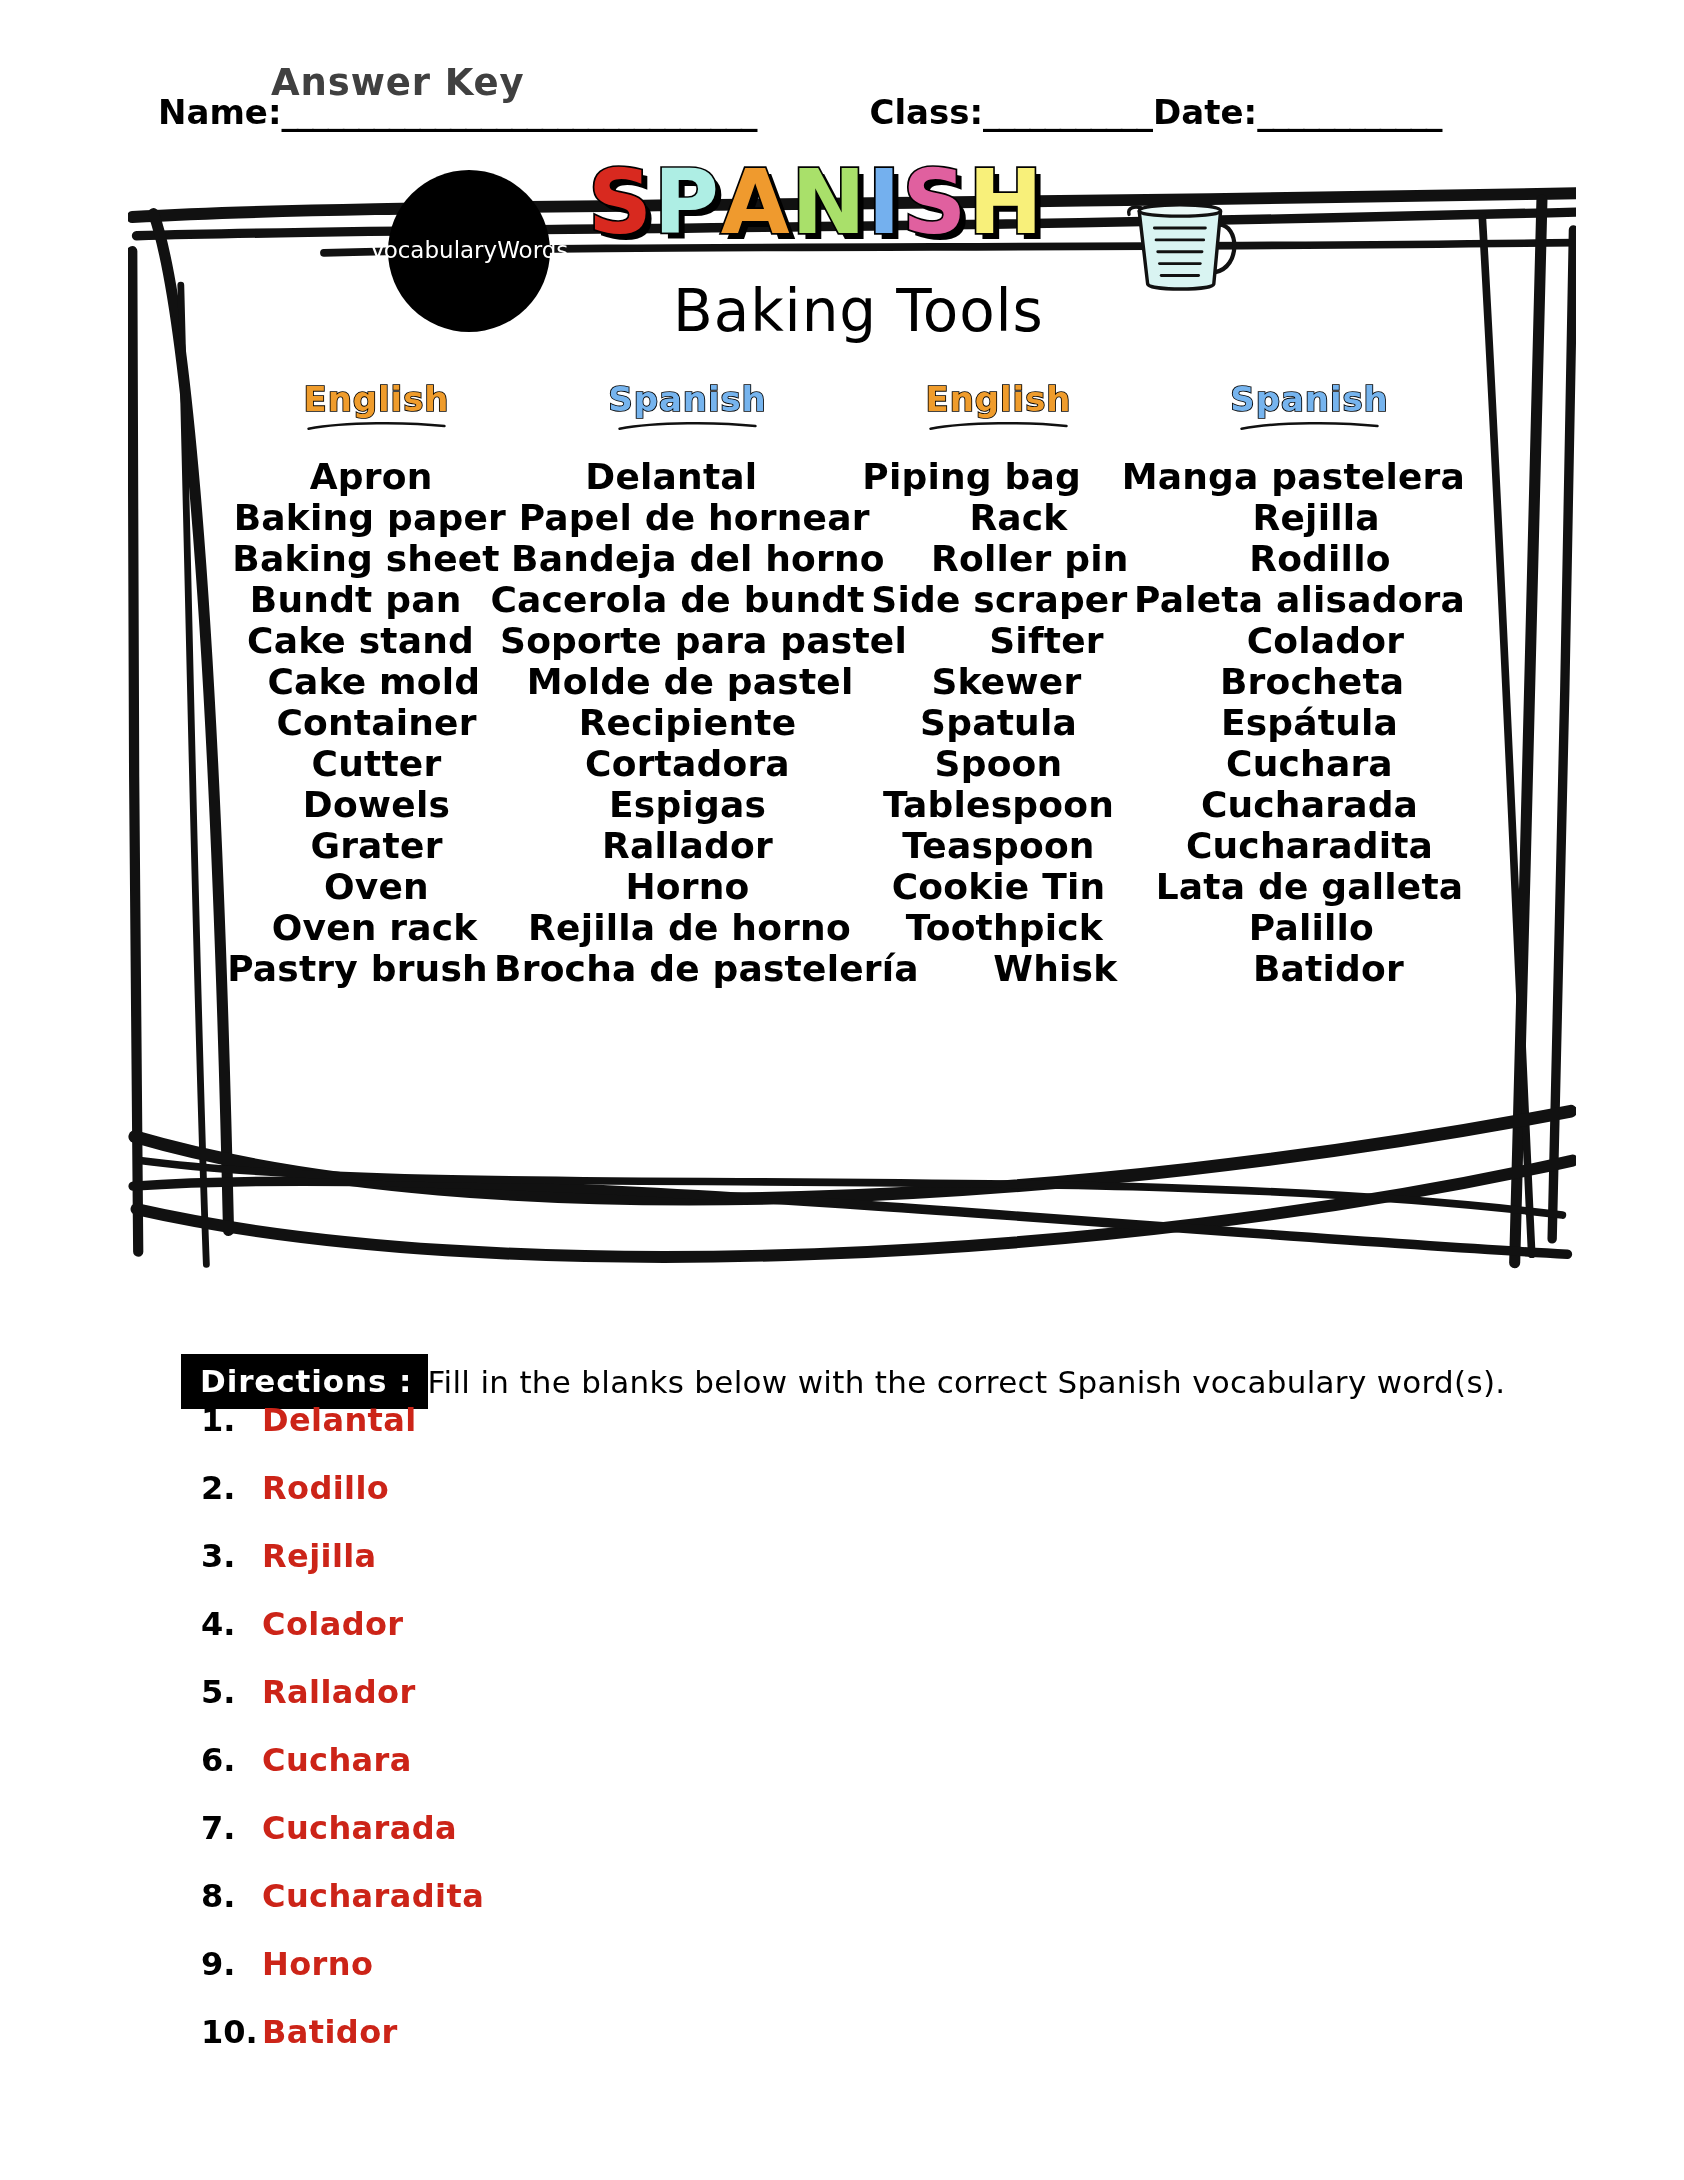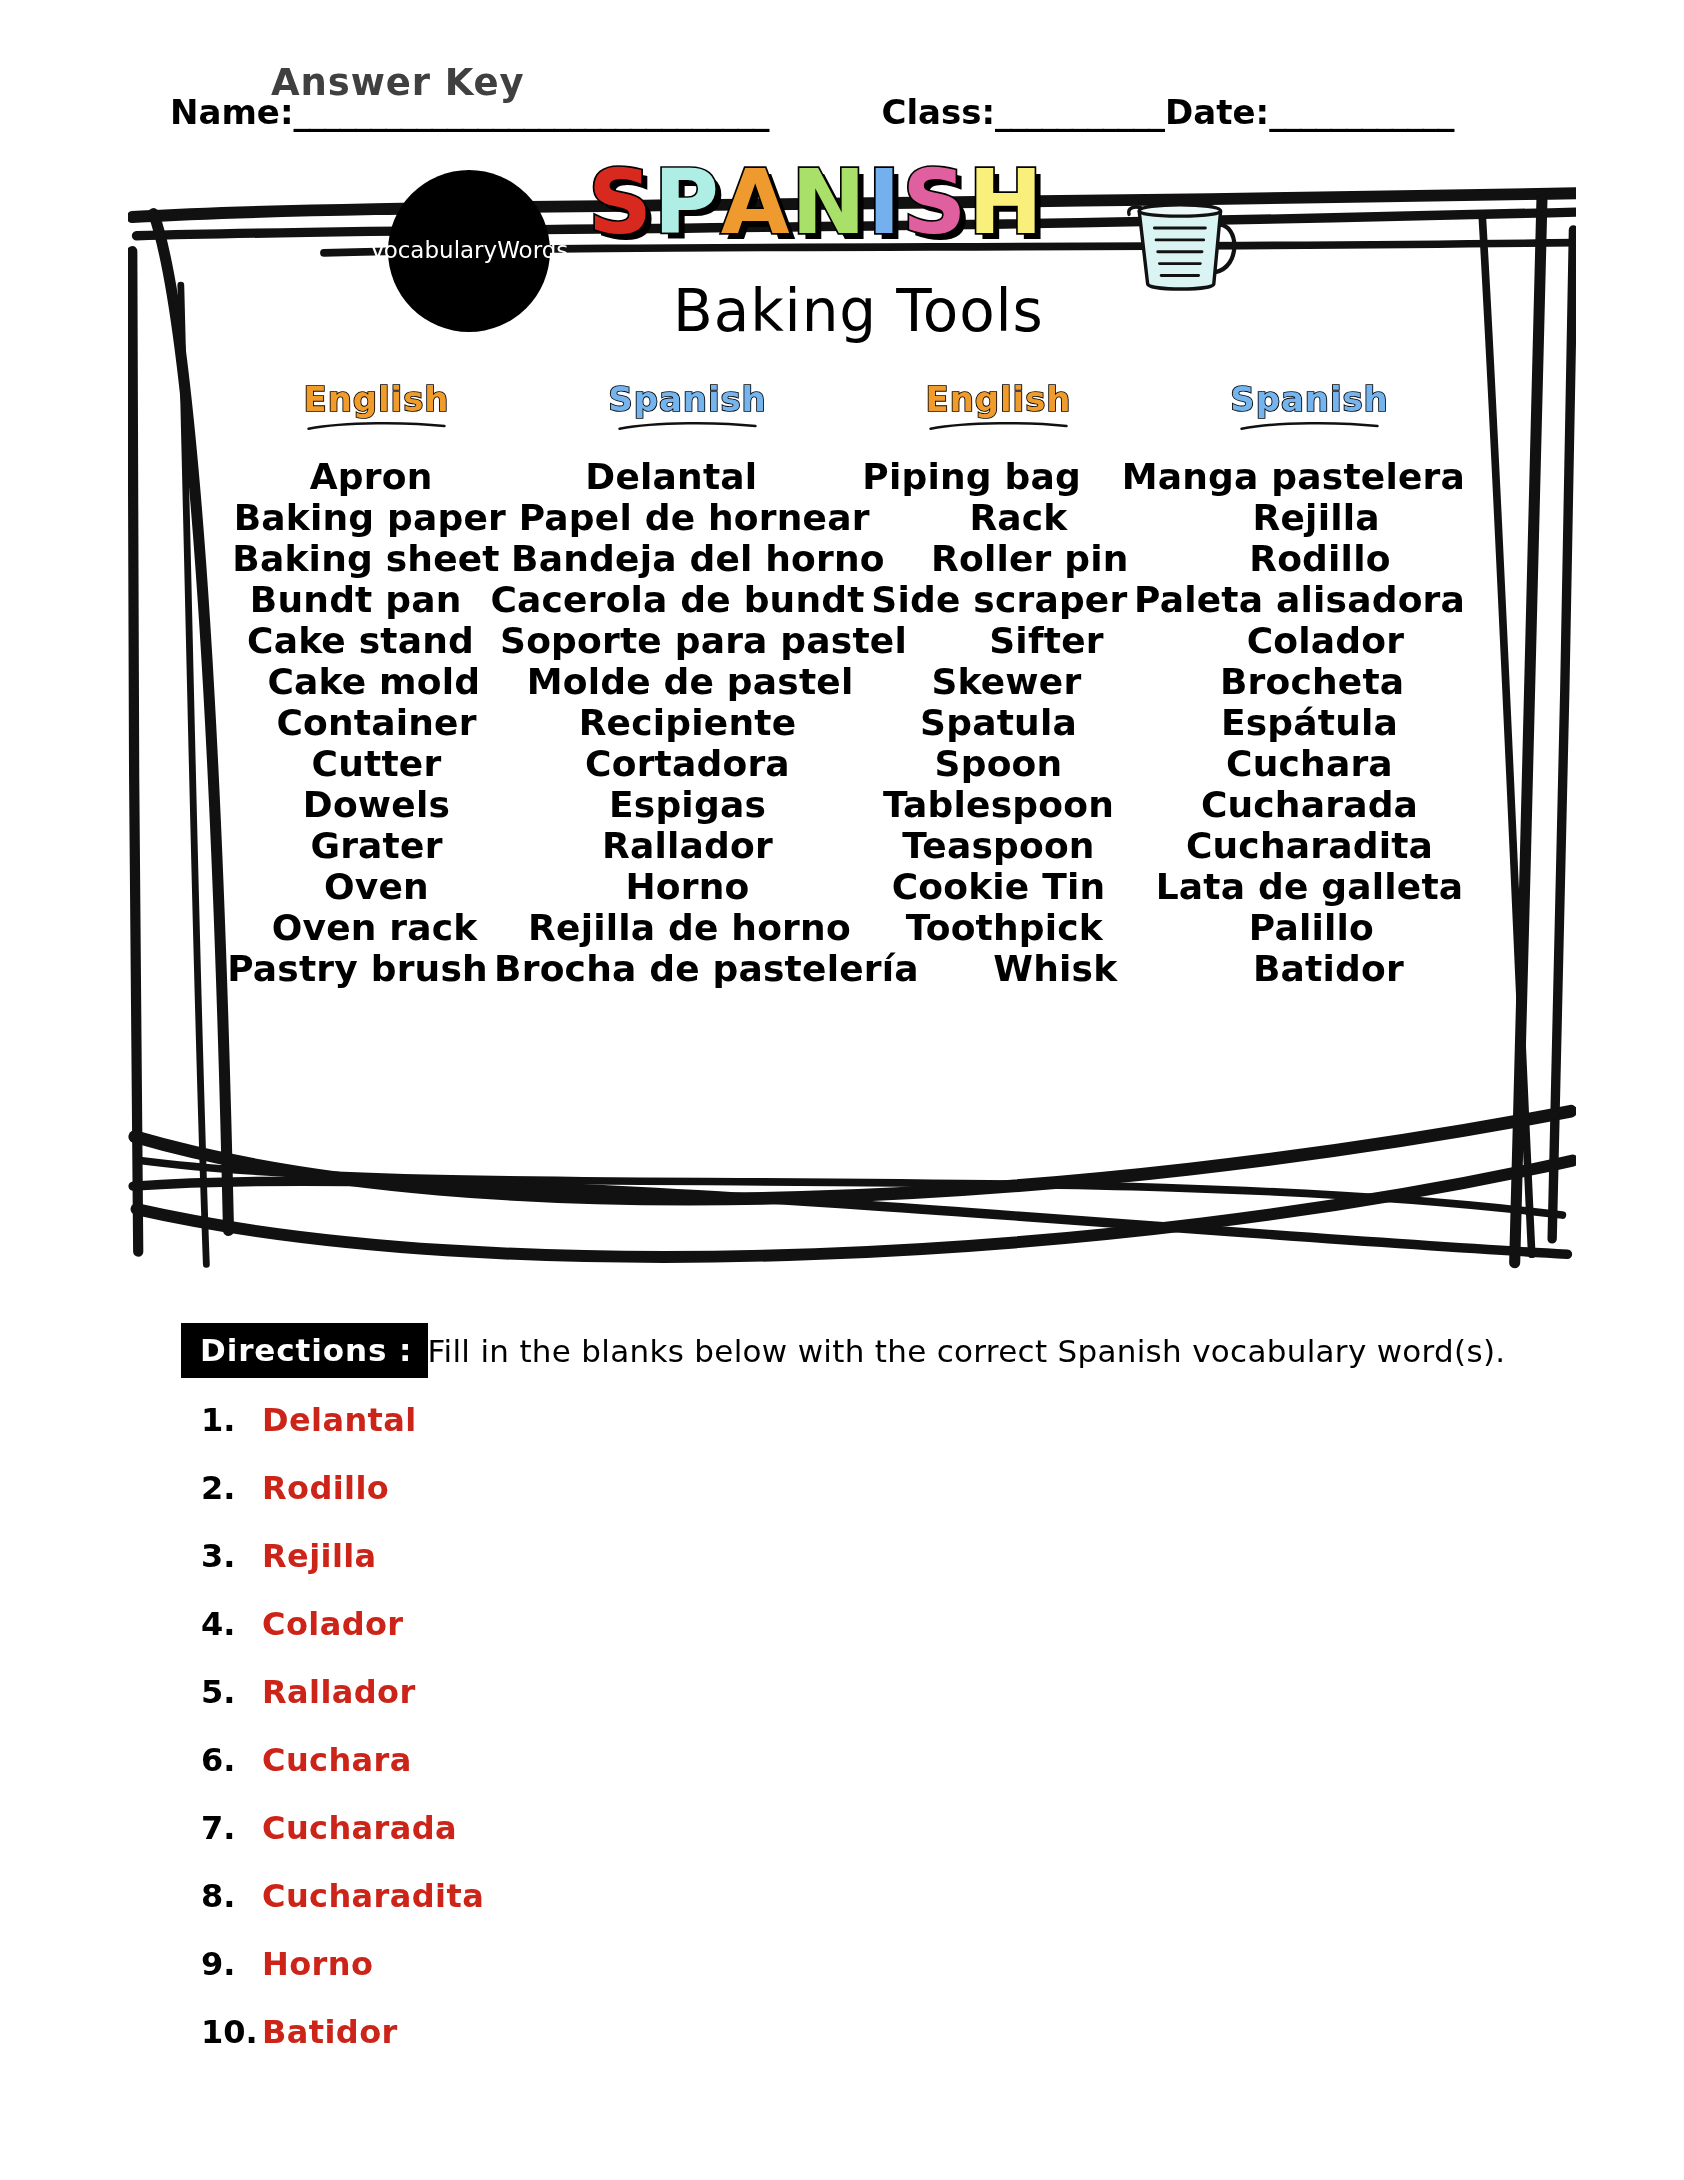--- a/index.html
+++ b/index.html
@@ -29,21 +29,21 @@
     top: 61px;
     font-size: 37px;
     color: #404040;
     font-family: "DejaVu Sans", sans-serif;
     font-weight: 700;
     letter-spacing: 0.9px;
     white-space: nowrap;
   }
   .namerow {
     position: absolute;
-    left: 170px;
+    left: 158px;
     top: 92px;
     width: 1397px;
     display: flex;
     align-items: flex-end;
     font-size: 34px;
     letter-spacing: 0px;
     white-space: nowrap;
   }
   .namerow .lbl { font-weight: 600; }
   .dashes {
@@ -164,21 +164,21 @@
     font-size: 36px;
     white-space: nowrap;
     letter-spacing: 0.2px;
     font-weight: bold;
   }
 
   
   .directions {
     position: absolute;
     left: 181px;
-    top: 1323px;
+    top: 1354px;
     display: flex;
     align-items: center;
     white-space: nowrap;
   }
   .dir-tag {
     background: #000;
     color: #fff;
     font-size: 31px;
     font-weight: 700;
     padding: 12px 15.3px 12px 19px;

